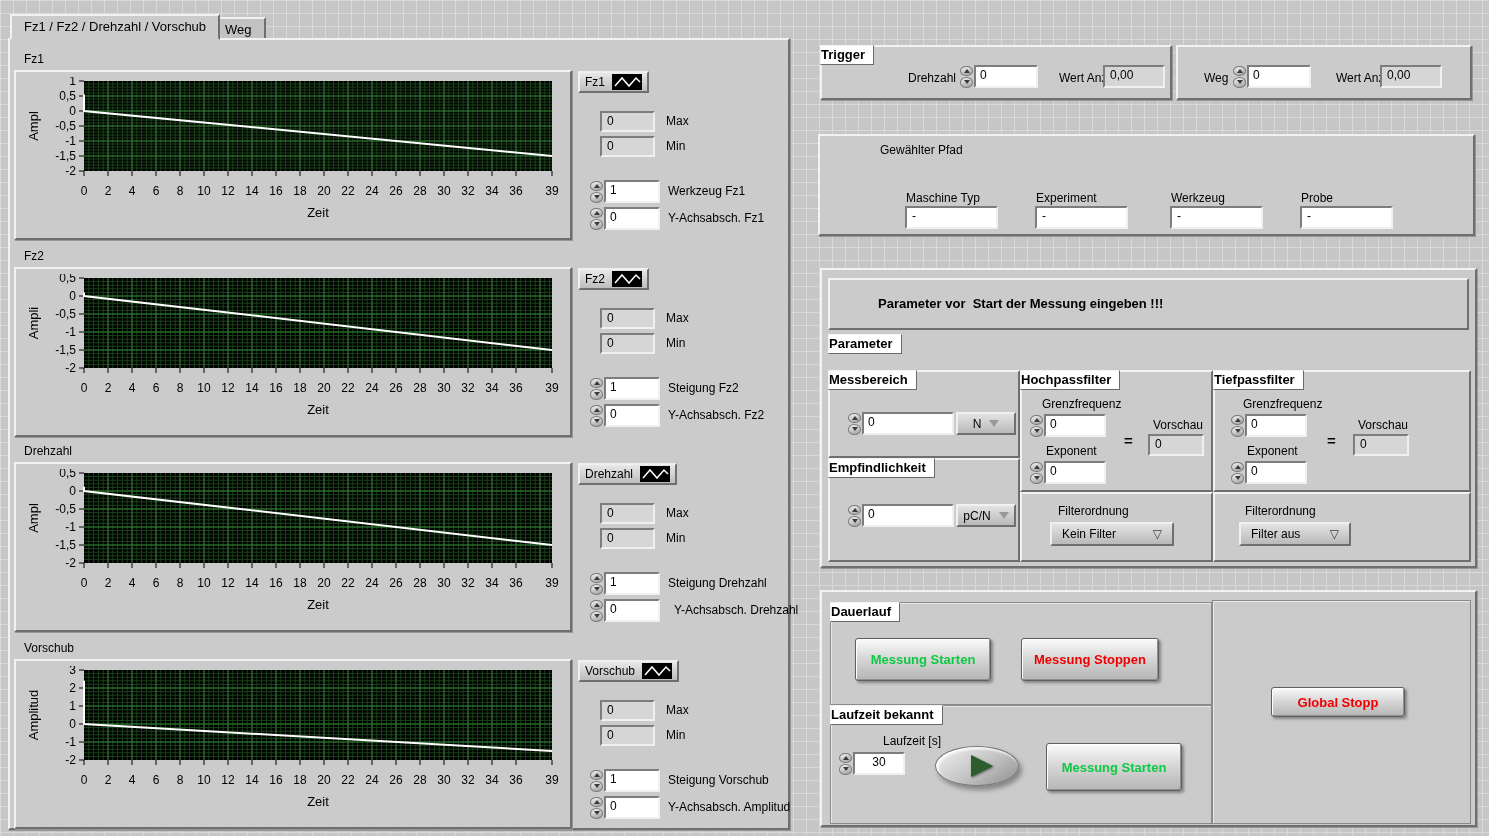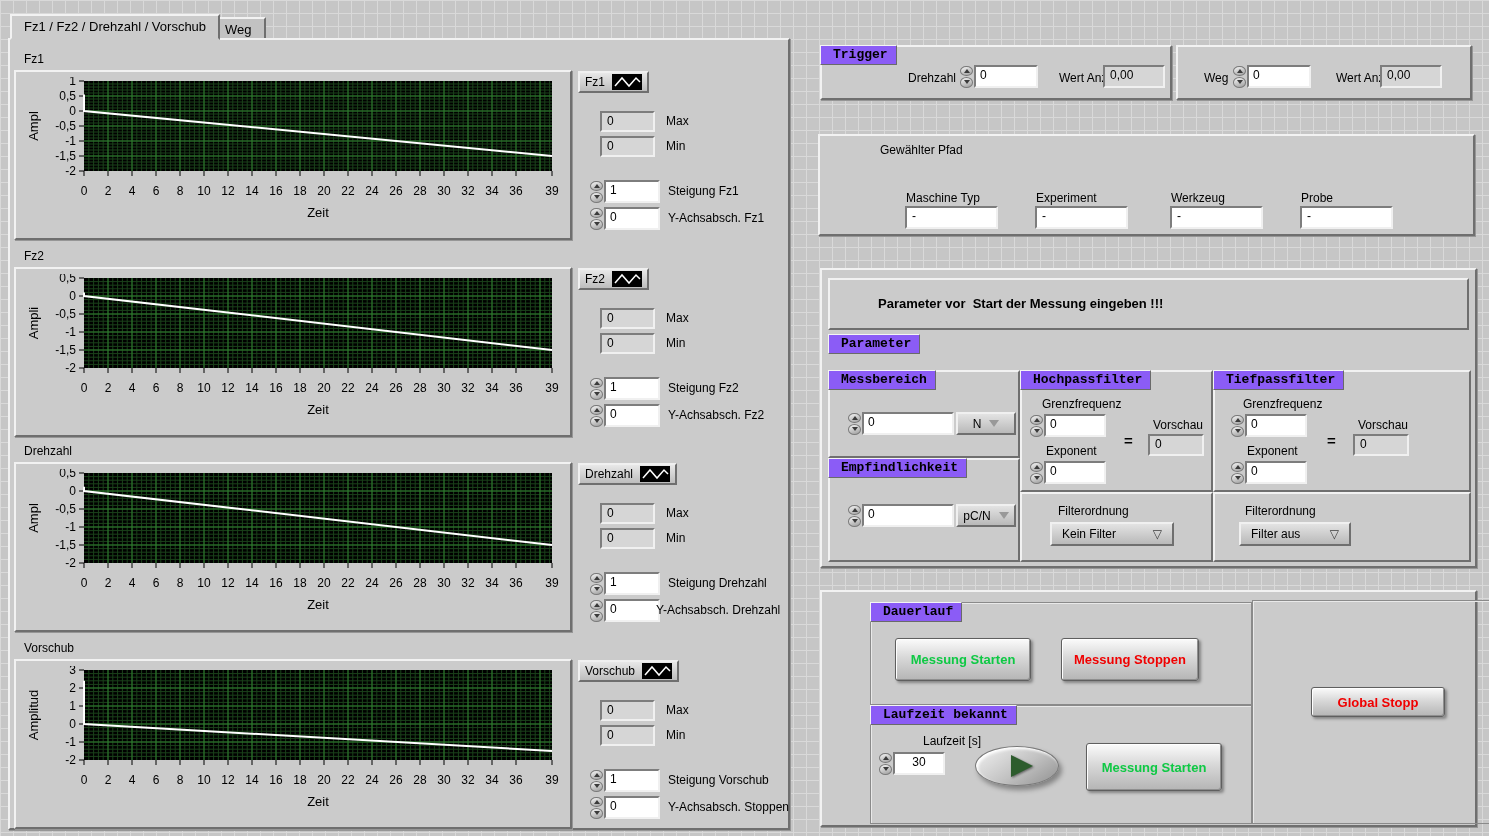--- a/index.html
+++ b/index.html
@@ -11,24 +11,24 @@
     background-image:
       linear-gradient(#d9d9d9 1px, transparent 1px),
       linear-gradient(90deg,#d9d9d9 1px, transparent 1px);
     background-size:13px 13px;
     position:relative;
   }
   .panel { position:absolute; background:#cbcbcb;
     border:2px solid; border-color:#f2f2f2 #6f6f6f #6f6f6f #f2f2f2;
     box-shadow:1px 1px 0 #969696; }
   .thinbox { position:absolute; border:1px solid #8a8a8a;
-    box-shadow:inset 1px 1px 0 #e9e9e9;margin-left:40px; }
-  .chip { position:absolute; background:#8b5cf6;
+    box-shadow:inset 1px 1px 0 #e9e9e9; }
+  .chip { position:absolute; background:#ffffff;
     border:1px solid; border-color:#f4f4f4 #6a6a6a #6a6a6a #f4f4f4;
-    padding:1px 8px 2px 12px; font-weight:bold; font-size:13px; white-space:nowrap; z-index:3;font-family:Liberation Mono, monospace; }
+    padding:1px 8px 2px 0; font-weight:bold; font-size:13px; white-space:nowrap; z-index:3; }
   .lbl { position:absolute; font-size:12px; white-space:nowrap; }
   .pre { white-space:pre; }
   .indicator { position:absolute; background:#c9c9c9;
     border:2px solid; border-color:#7d7d7d #f0f0f0 #f0f0f0 #7d7d7d;
     font-size:12px; padding:1px 5px; overflow:hidden; }
   .display { background:#d6d6d6; }
   .wfield { position:absolute; background:#ffffff;
     border:2px solid; border-color:#7d7d7d #f0f0f0 #f0f0f0 #7d7d7d;
     font-size:12px; padding:1px 5px; overflow:hidden; }
   .spinner { position:absolute; display:flex; align-items:stretch; }
@@ -318,21 +318,21 @@
       <div class="lbl" style="left:88px;top:44px;">Max</div>
       <div class="indicator display" style="left:22px;top:66px;width:55px;height:21px;">0</div>
       <div class="lbl" style="left:88px;top:69px;">Min</div>
       <div class="spinner" style="left:12px;top:110px;width:70px;height:23px;">
         <span class="spincol">
                 <span class="spinbtn spin-up"></span>
                 <span class="spinbtn spin-down"></span>
               </span>
         <span class="spinfield">1</span>
       </div>
-      <div class="lbl" style="left:90px;top:114px;">Steigung Fz1</div>
+      <div class="lbl" style="left:90px;top:114px;">Werkzeug Fz1</div>
       <div class="spinner" style="left:12px;top:137px;width:70px;height:23px;">
         <span class="spincol">
                 <span class="spinbtn spin-up"></span>
                 <span class="spinbtn spin-down"></span>
               </span>
         <span class="spinfield">0</span>
       </div>
       <div class="lbl" style="left:90px;top:141px;">Y-Achsabsch. Fz1</div>
     </div>
   </div>
@@ -798,21 +798,21 @@
         <span class="spinfield">1</span>
       </div>
       <div class="lbl" style="left:90px;top:114px;">Steigung Drehzahl</div>
       <div class="spinner" style="left:12px;top:137px;width:70px;height:23px;">
         <span class="spincol">
                 <span class="spinbtn spin-up"></span>
                 <span class="spinbtn spin-down"></span>
               </span>
         <span class="spinfield">0</span>
       </div>
-      <div class="lbl" style="left:78px;top:141px;">Y-Achsabsch. Drehzahl</div>
+      <div class="lbl" style="left:96px;top:141px;">Y-Achsabsch. Drehzahl</div>
     </div>
   </div>
         <div class="ggroup" style="top: 599px;">
     <div class="gtitle">Vorschub</div>
     <div class="gpanel">
       <svg class="chart" style="position:absolute;left:6px;top:5px;" width="544" height="156">
               <rect x="62" y="4" width="468" height="90" fill="#000000"></rect>
               <line x1="66.8" y1="4" x2="66.8" y2="94" stroke="#1b421b" stroke-width="1"></line>
               <line x1="71.6" y1="4" x2="71.6" y2="94" stroke="#1b421b" stroke-width="1"></line>
               <line x1="76.4" y1="4" x2="76.4" y2="94" stroke="#1b421b" stroke-width="1"></line>
@@ -1034,21 +1034,21 @@
         <span class="spinfield">1</span>
       </div>
       <div class="lbl" style="left:90px;top:114px;">Steigung Vorschub</div>
       <div class="spinner" style="left:12px;top:137px;width:70px;height:23px;">
         <span class="spincol">
                 <span class="spinbtn spin-up"></span>
                 <span class="spinbtn spin-down"></span>
               </span>
         <span class="spinfield">0</span>
       </div>
-      <div class="lbl" style="left:90px;top:141px;">Y-Achsabsch. Stoppen</div>
+      <div class="lbl" style="left:90px;top:141px;">Y-Achsabsch. Amplitud</div>
     </div>
   </div>
       </div>
   </div>
 </div>
 
 <div class="panel" style="left:820px;top:45px;width:352px;height:55px;">
   <div class="chip" style="left:-2px;top:-2px;">Trigger</div>
   <div class="lbl" style="left:86px;top:24px;">Drehzahl</div>
   <div class="spinner" style="left:138px;top:18px;width:78px;height:23px;">

